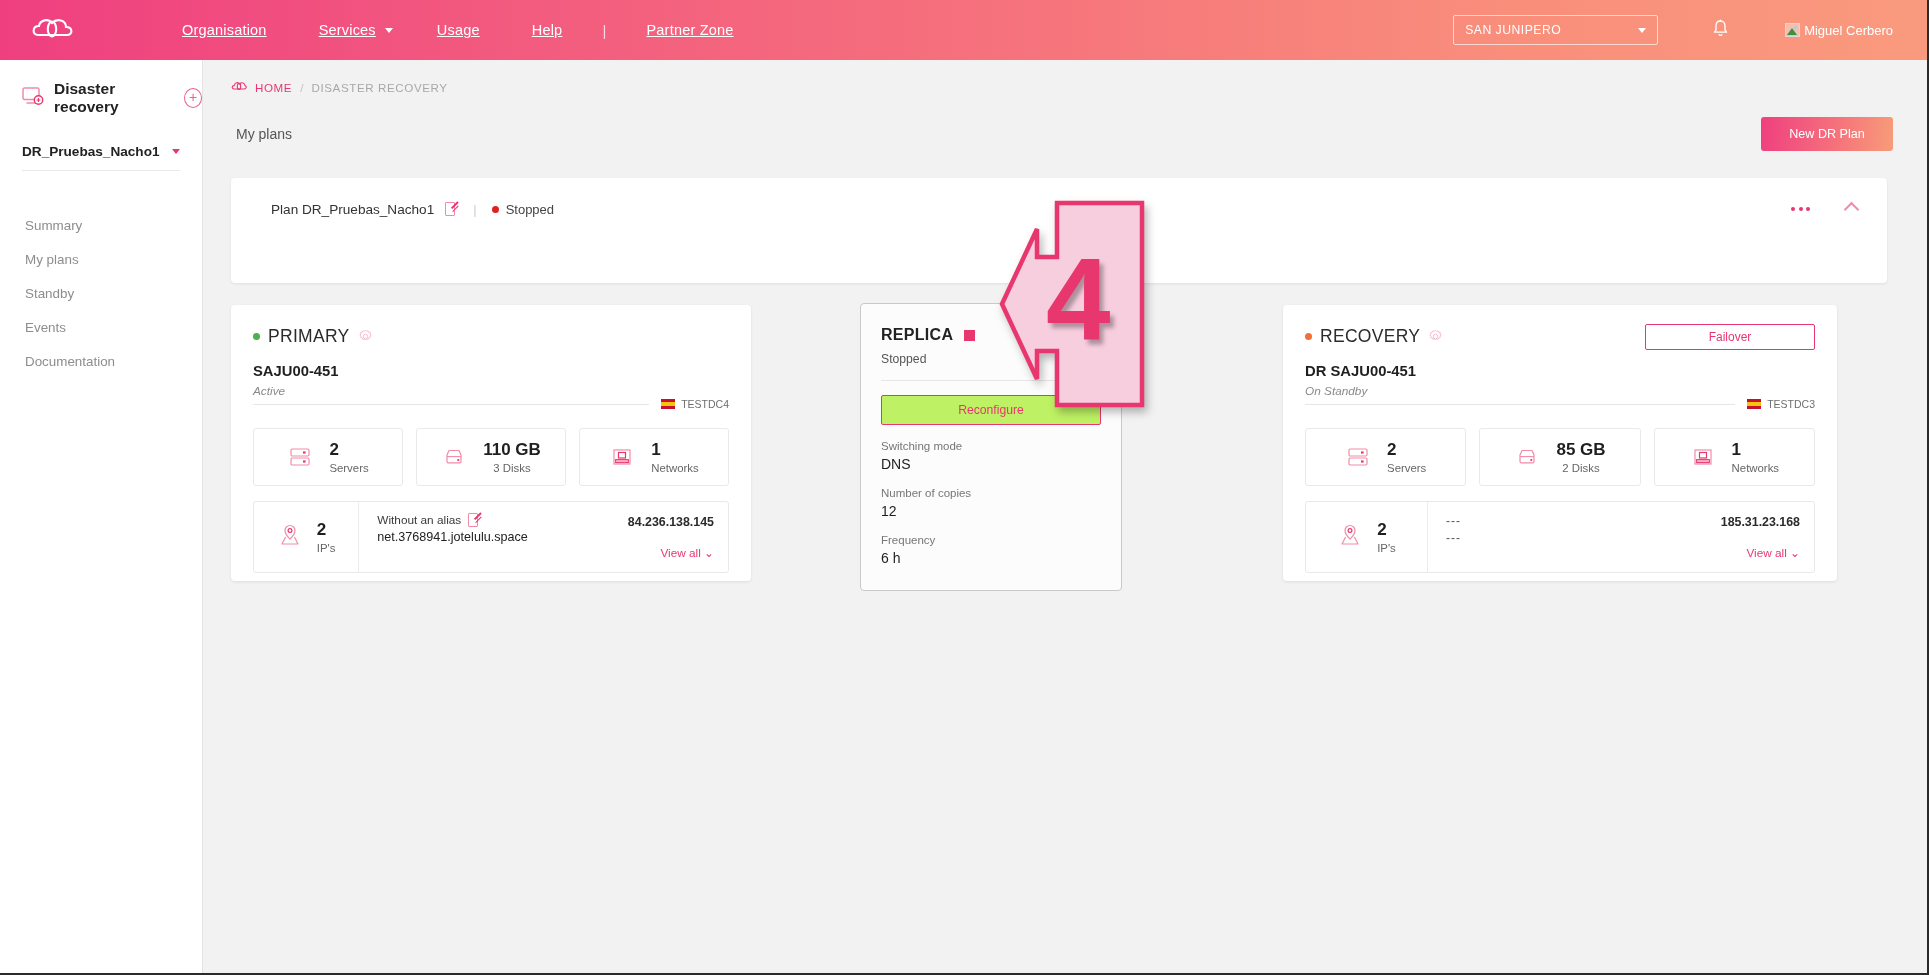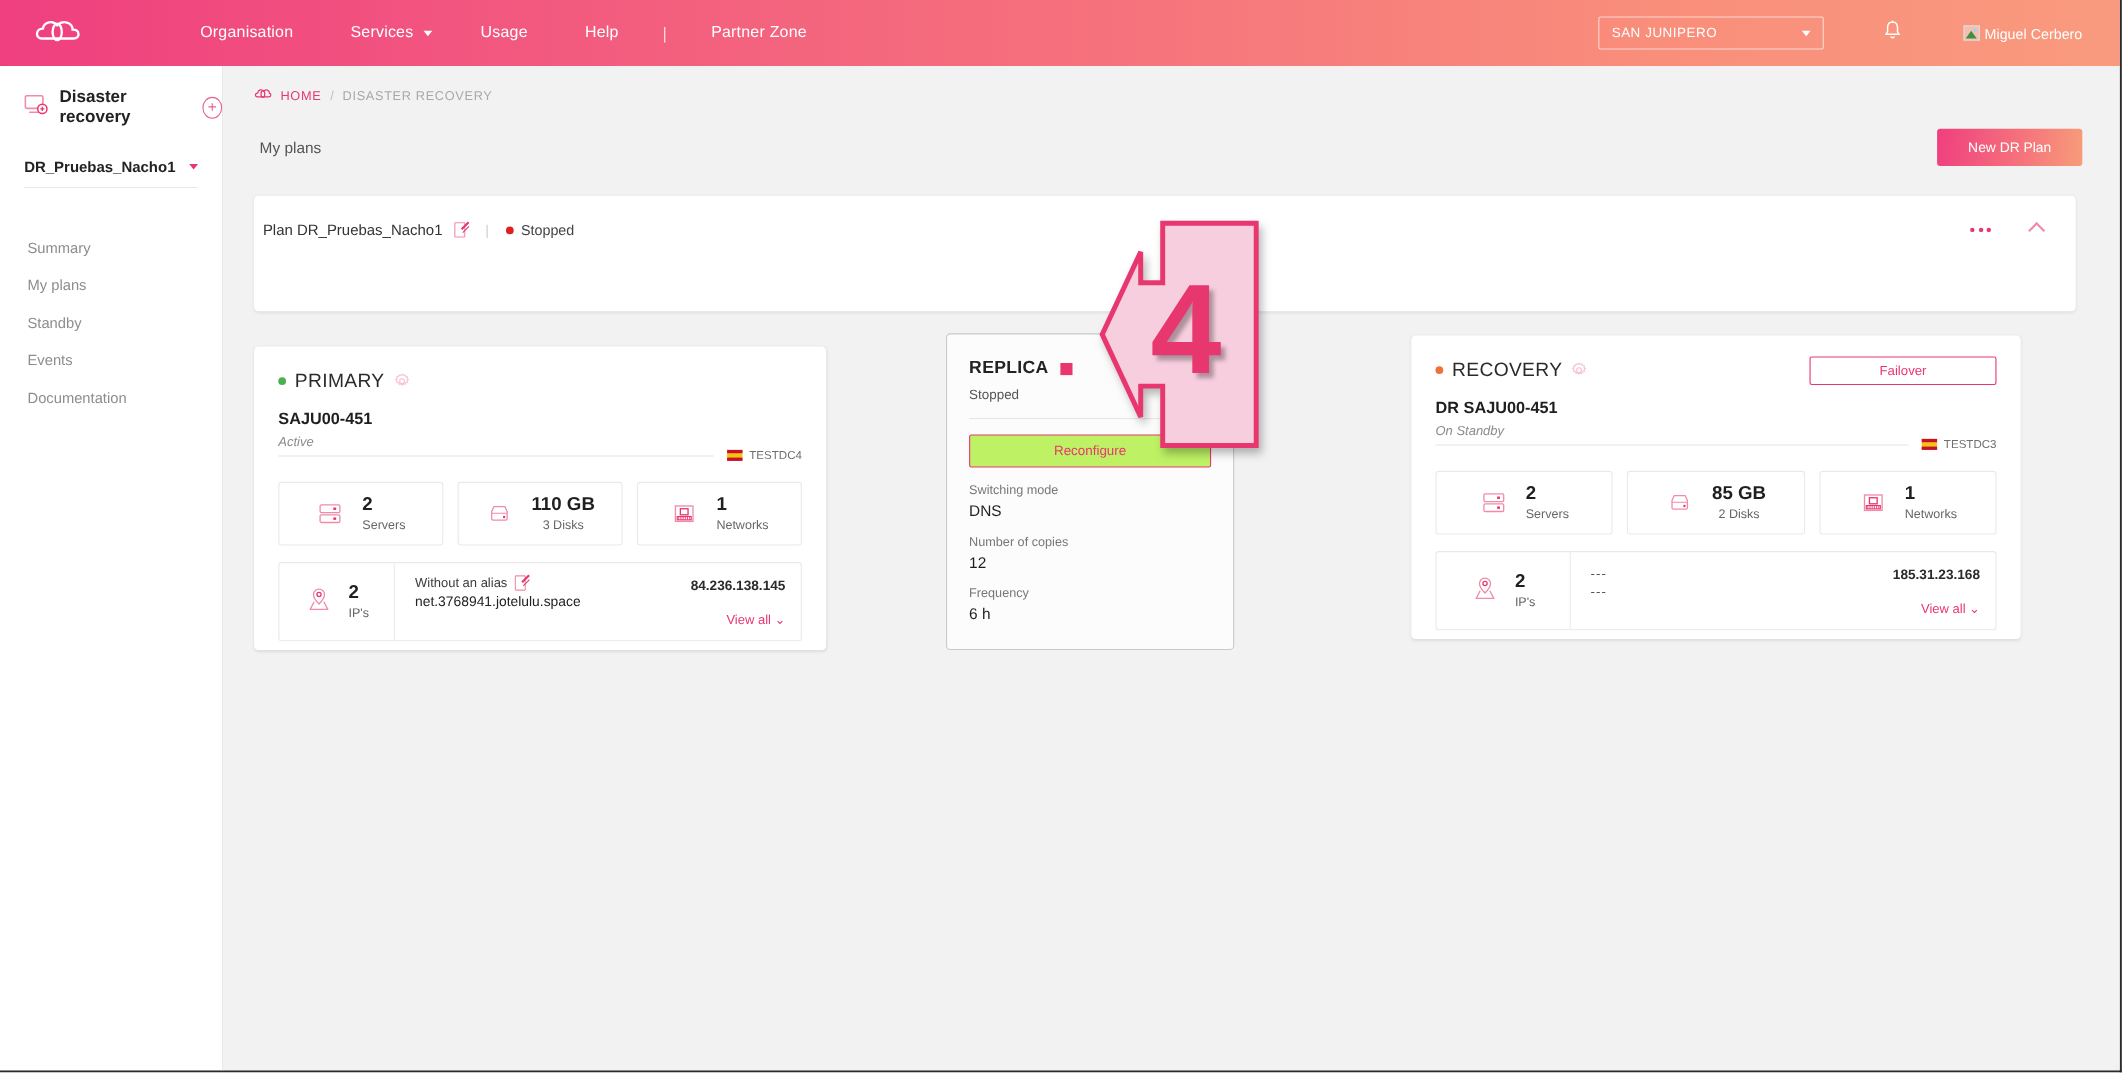--- a/index.html
+++ b/index.html
@@ -21,21 +21,21 @@
   
   .topbar {
     position: absolute; top: 0; left: 0;
     width: 1929px; height: 60px;
     background: linear-gradient(90deg, #ef3f7f 0%, #f2567f 22%, #f6757c 55%, #f98e7b 78%, #f99a7e 100%);
     display: flex; align-items: center;
   }
   .logo { margin-left: 30px; width: 48px; height: 34px; display:flex; align-items:center; }
   .nav-links { display: flex; align-items: center; margin-left: 78px; gap: 0px; }
   .nav-links > * { color: #fff; font-size: 14.5px; letter-spacing: .2px; }
-  .nav-item { padding: 0 26px; white-space: nowrap; cursor: pointer; }
+  .nav-item { padding: 0 26px; white-space: nowrap; cursor: pointer; text-decoration: underline; }
   .nav-item.with-caret { display: flex; align-items: center; gap: 9px; padding-right: 18px;}
   .caret {
     width: 0; height: 0;
     border-left: 4.5px solid transparent;
     border-right: 4.5px solid transparent;
     border-top: 5.5px solid #fff;
     display: inline-block;
   }
   .nav-sep { color: rgba(255,255,255,.75); padding: 0 14px; font-size: 15px; }
   .top-right { margin-left: auto; display: flex; align-items: center; padding-right: 36px; gap: 16px; }
@@ -123,21 +123,21 @@
     cursor: pointer;
   }
 
   
   .panel {
     position: absolute; left: 28px; top: 118px;
     width: 1656px; min-height: 105px;
     background: #fff; border-radius: 4px;
     box-shadow: 0 1px 3px rgba(0,0,0,.08);
   }
-  .panel-head { display: flex; align-items: center; height: 62px; padding: 0 26px 0 8px; }
+  .panel-head { display: flex; align-items: center; height: 62px; padding: 0 26px 0 40px; }
   .panel-title { font-size: 13.6px; color: #333; }
   .icon-edit {
     display:inline-block; width: 13px; height: 14px; margin-left: 11px;
     position: relative; cursor: pointer;
   }
   .icon-edit::before {
     content:""; position:absolute; inset:0 3px 0 0;
     border: 1.3px solid #f08ca8; border-radius: 1px;
   }
   .icon-edit::after {
@@ -158,21 +158,21 @@
     transform: rotate(45deg); cursor: pointer; margin-right: 4px;
   }
 
   
   .cards { position: absolute; left: 0; top: 243px; width: 1726px; height: 300px; }
 
   .card {
     position: absolute; background: #fff; border-radius: 4px;
     box-shadow: 0 1px 3px rgba(0,0,0,.09);
   }
-  .card-primary { left: 28px; top: 12px; width: 520px; height: 276px; padding: 21px 22px 0 22px; }
+  .card-primary { left: 28px; top: 2px; width: 520px; height: 276px; padding: 21px 22px 0 22px; }
   .card-recovery { left: 1080px; top: 2px; width: 554px; height: 276px; padding: 21px 22px 0 22px; }
   .card-replica {
     left: 657px; top: 0px; width: 262px; height: 288px;
     border: 1px solid #c9c9c9; padding: 22px 20px 0 20px; box-shadow:none; background:#fcfcfc;
   }
 
   .role-row { display: flex; align-items: center; gap: 8px; }
   .role-name { font-size: 17.5px; color: #2b2b2b; letter-spacing: .3px; }
   .gear {
     width: 15px; height: 15px; position: relative; opacity: .75;

